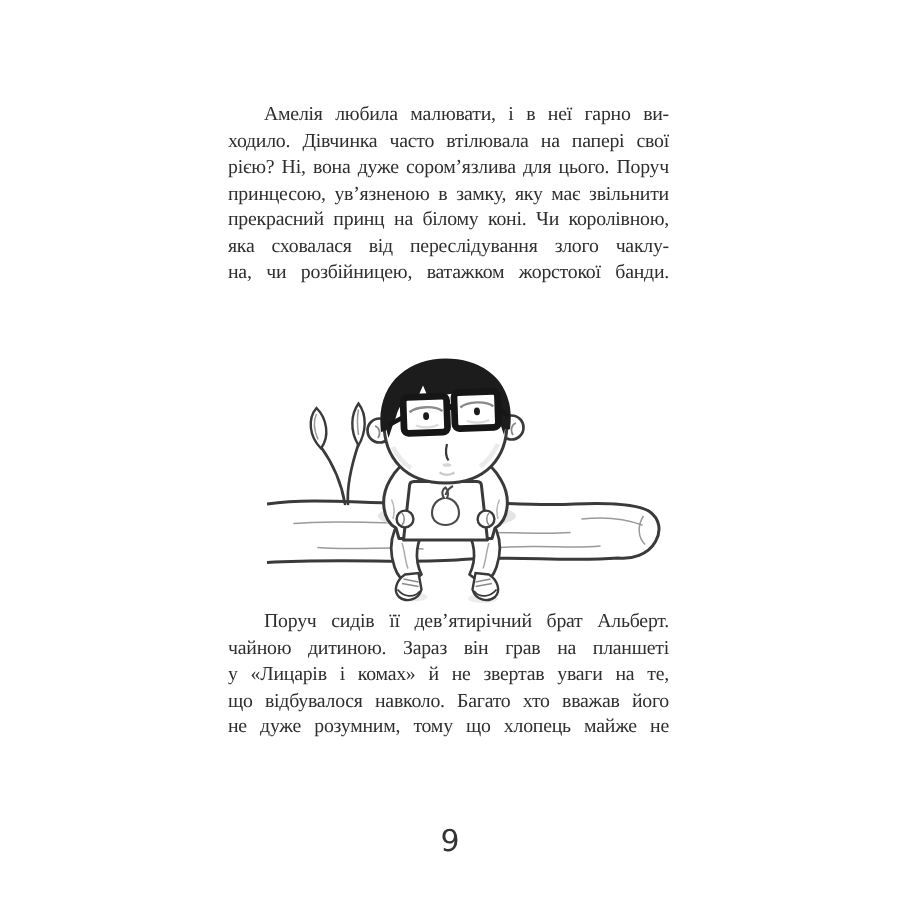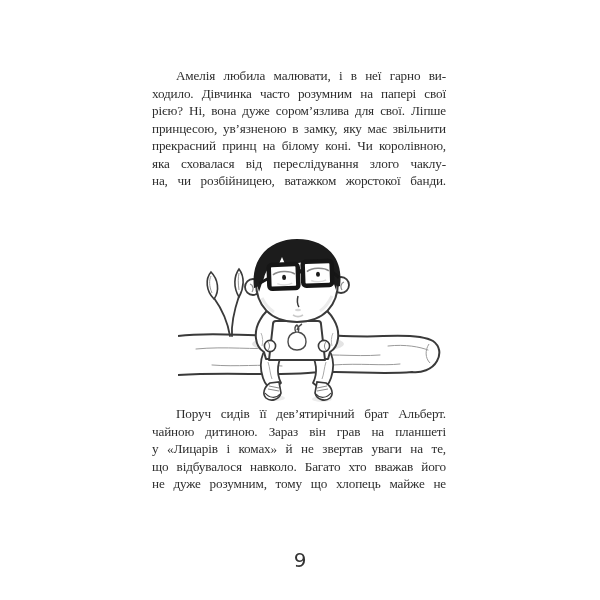--- a/index.html
+++ b/index.html
@@ -26,22 +26,22 @@
     font-family:"DejaVu Sans", sans-serif;font-size:20px;color:#333333;
   }
 </style>
 </head>
 <body>
 
 <div class="page">
 
   <div id="para1" class="text-block">
       <div class="line">Амелія любила малювати, і в неї гарно ви-</div>
-      <div class="line">ходило. Дівчинка часто розумним на папері свої</div>
-      <div class="line">рією? Ні, вона дуже сором’язлива для свої. Ліпше</div>
+      <div class="line">ходило. Дівчинка часто втілювала на папері свої</div>
+      <div class="line">рією? Ні, вона дуже сором’язлива для цього. Поруч</div>
       <div class="line">принцесою, ув’язненою в замку, яку має звільнити</div>
       <div class="line">прекрасний принц на білому коні. Чи королівною,</div>
       <div class="line">яка сховалася від переслідування злого чаклу-</div>
       <div class="line">на, чи розбійницею, ватажком жорстокої банди.</div>
     </div>
 
   <svg class="illustration" viewBox="0 0 266 173" xmlns="http://www.w3.org/2000/svg">
 
     <g>
       <path d="M0,104 C36,99 70,105 104,103 C140,101 172,106 205,104 C228,103 247,104 255,109 C262,114 263,122 259,129 C254,138 243,141 234,140 C198,143 166,138 130,141 C94,144 52,140 0,143" fill="#ffffff" stroke="#3a3a3a" stroke-width="2"></path>

